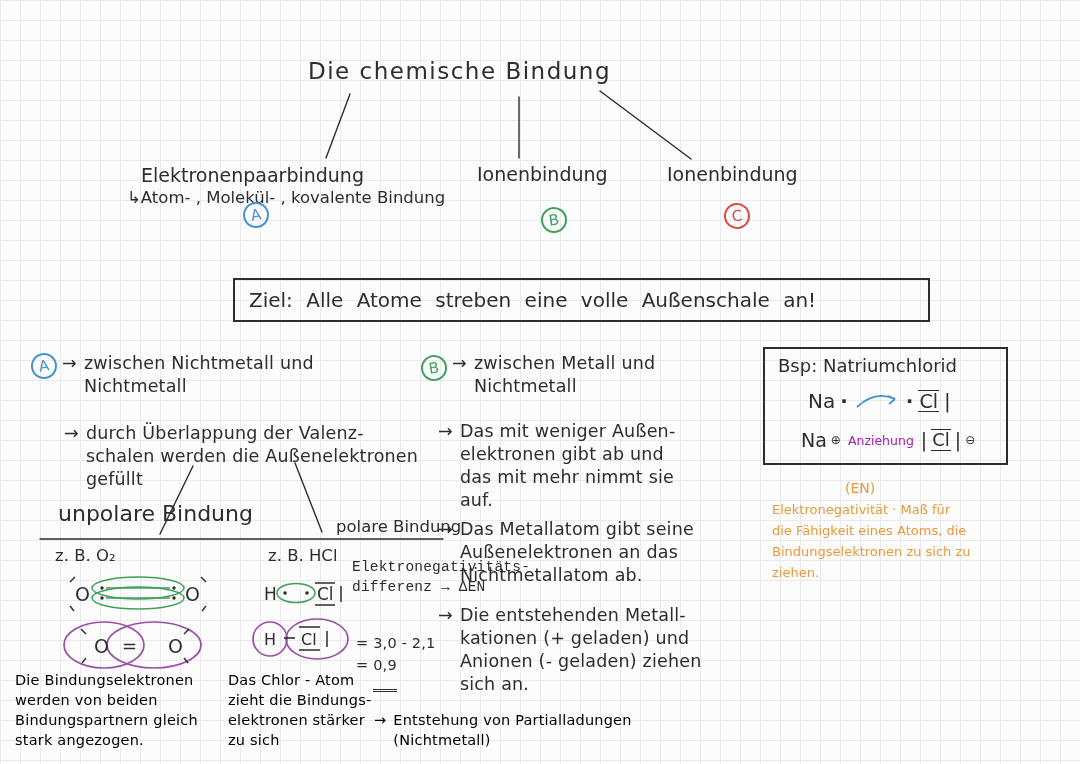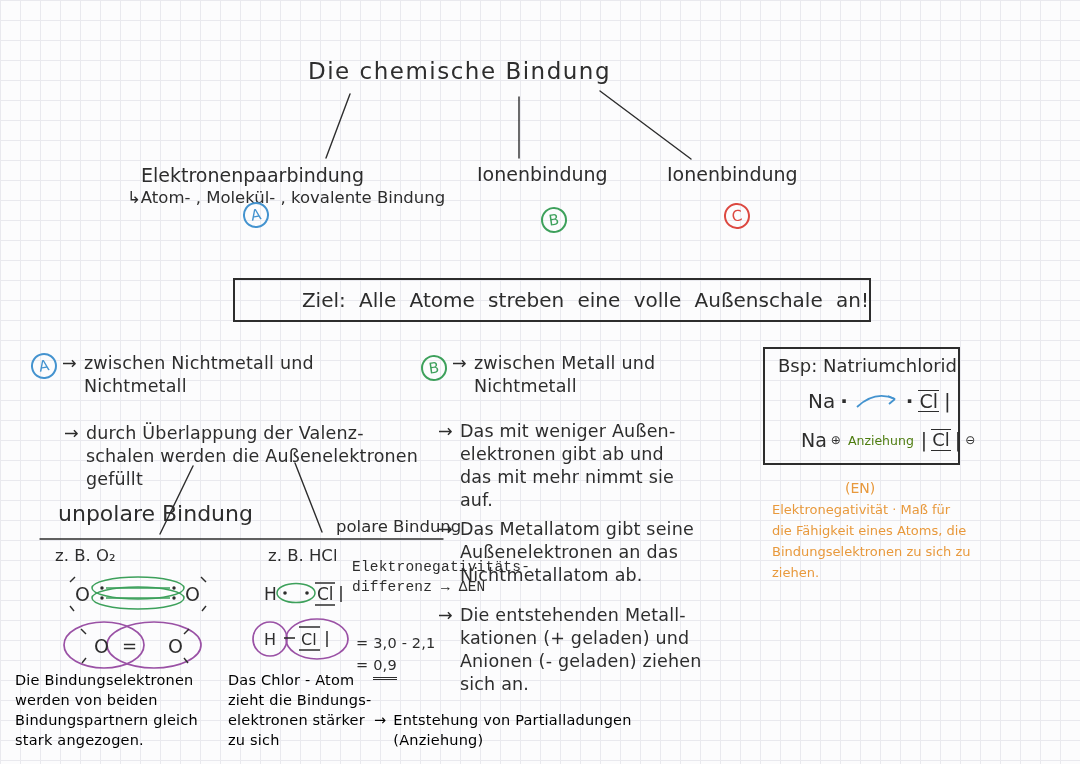--- a/index.html
+++ b/index.html
@@ -22,27 +22,27 @@
     width:26px;height:26px;border-radius:50%;border:2px solid;
     display:flex;align-items:center;justify-content:center;
     font-size:15px;box-sizing:border-box;background:transparent;
   }
   .b-blue{color:#4493cf;border-color:#4493cf;transform:rotate(-10deg);}
   .b-green{color:#3da05b;border-color:#3da05b;transform:rotate(-8deg);}
   .b-red{color:#dc4840;border-color:#dc4840;transform:rotate(-6deg);}
   .box{border:2px solid #2d2d2d;box-sizing:border-box;background:transparent;}
   .purple{color:#000000;}
   .orange{color:#e8993c;}
-  .blue{color:#4d7c0f;}
+  .blue{color:#a21caf;}
   .overlay{position:absolute;left:0;top:0;pointer-events:none;}
   .overlay line{stroke:#2d2d2d;stroke-width:1.4;stroke-linecap:round;}
   svg text{font-family:"DejaVu Sans",sans-serif;fill:#2d2d2d;}
   .cl{border-top:1.6px solid #2d2d2d;border-bottom:1.6px solid #2d2d2d;padding:0 1px;line-height:1.08;display:inline-block;}
   .ion{font-size:12px;vertical-align:super;line-height:0;}
-  .result-underline{border-bottom:3px double #2d2d2d;padding-bottom:4px;text-align:right;}
+  .result-underline{border-bottom:3px double #2d2d2d;padding-bottom:16px;text-align:right;}
   .row{display:flex;align-items:center;margin-left:10px;}
 </style>
 </head>
 <body>
 
 <svg class="overlay" width="1080" height="764">
   <line x1="350" y1="94" x2="326" y2="158"></line>
   <line x1="519" y1="97" x2="519" y2="158"></line>
   <line x1="600" y1="91" x2="691" y2="159"></line>
   <line x1="193" y1="466" x2="160" y2="534"></line>
@@ -54,21 +54,21 @@
 
 <div class="abs" style="left:120px;top:164px;font-size:19px;margin-left:21px;">Elektronenpaarbindung</div>
 <div class="abs" style="left:127px;top:188px;font-size:16.5px;">↳Atom- , Molekül- , kovalente  Bindung</div>
 <div class="abs" style="left:477px;top:163px;font-size:19px;text-align:right;">Ionenbindung</div>
 <div class="abs" style="left:667px;top:163px;font-size:19px;">Ionenbindung</div>
 
 <div class="abs badge b-blue" style="left:243px;top:202px;">A</div>
 <div class="abs badge b-green" style="left:541px;top:207px;">B</div>
 <div class="abs badge b-red" style="left:724px;top:203px;">C</div>
 
-<div class="abs box" style="left:233px;top:278px;width:638px;height:44px;display:flex;align-items:center;padding-left:14px;justify-content:flex-end;">
+<div class="abs box" style="left:233px;top:278px;width:697px;height:44px;display:flex;align-items:center;padding-left:14px;">
   <span style="font-size:20px;word-spacing:7px;">Ziel:  Alle  Atome  streben  eine  volle  Außenschale  an!</span>
 </div>
 
 <div class="abs badge b-blue" style="left:31px;top:353px;">A</div>
 <div class="abs pt hand" style="left:62px;top:352px;">
   <span>→</span>
   <span class="ml">zwischen Nichtmetall und
 Nichtmetall</span>
 </div>
 <div class="abs pt hand" style="left:64px;top:422px;">
@@ -162,21 +162,21 @@
 Nichtmetallatom  ab.</span>
 </div>
 <div class="abs pt hand" style="left:438px;top:604px;">
   <span>→</span>
   <span class="ml">Die  entstehenden  Metall-
 kationen (+ geladen) und
 Anionen (- geladen) ziehen
 sich an.</span>
 </div>
 
-<div class="abs box" style="left:763px;top:347px;width:197px;height:118px;border-width:2.5px;">
+<div class="abs box" style="left:763px;top:347px;width:245px;height:118px;border-width:2.5px;">
   <div class="abs" style="left:13px;top:6px;font-size:18px;">Bsp:  Natriumchlorid</div>
   <div class="abs row" style="left:33px;top:40px;gap:5px;font-size:20px;">
     <span>Na</span>
     <span style="font-weight:bold;">·</span>
     <svg width="48" height="22">
       <path d="M4,17 Q22,0 42,9" fill="none" stroke="#4493cf" stroke-width="1.8"></path>
       <path d="M42,9 L35,6 M42,9 L36,14" fill="none" stroke="#4493cf" stroke-width="1.8"></path>
     </svg>
     <span style="font-weight:bold;">·</span>
     <span class="cl" style="font-size:19px;">Cl</span>
@@ -203,14 +203,14 @@
 werden von beiden
 Bindungspartnern gleich
 stark angezogen.</div>
 <div class="abs purple ml hand-sm" style="left:228px;top:670px;">Das Chlor - Atom
 zieht die Bindungs-
 elektronen stärker
 zu sich</div>
 <div class="abs purple pt hand-sm" style="left:374px;top:710px;">
   <span>→</span>
   <span class="ml">Entstehung von  Partialladungen
-(Anziehung)</span>
+(Nichtmetall)</span>
 </div>
 
 </body></html>

